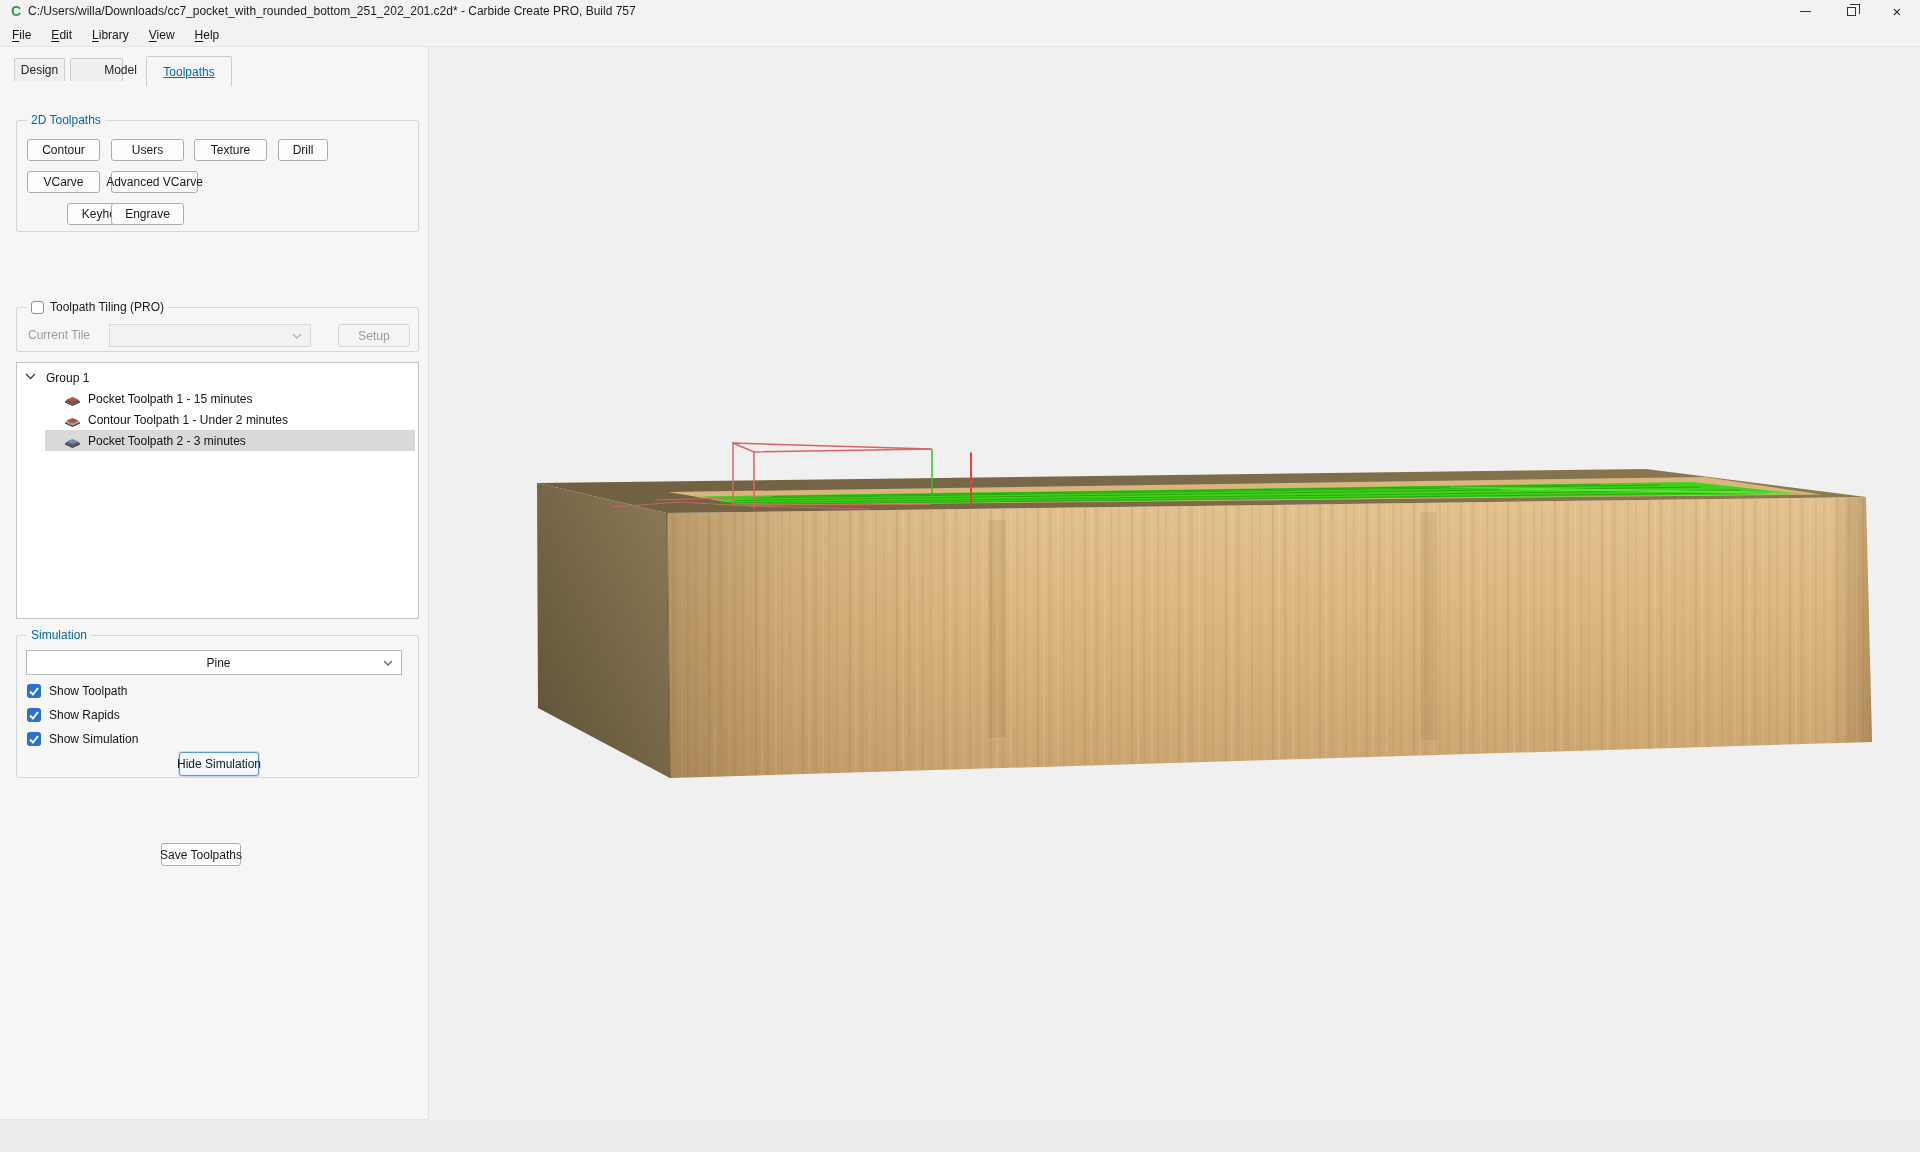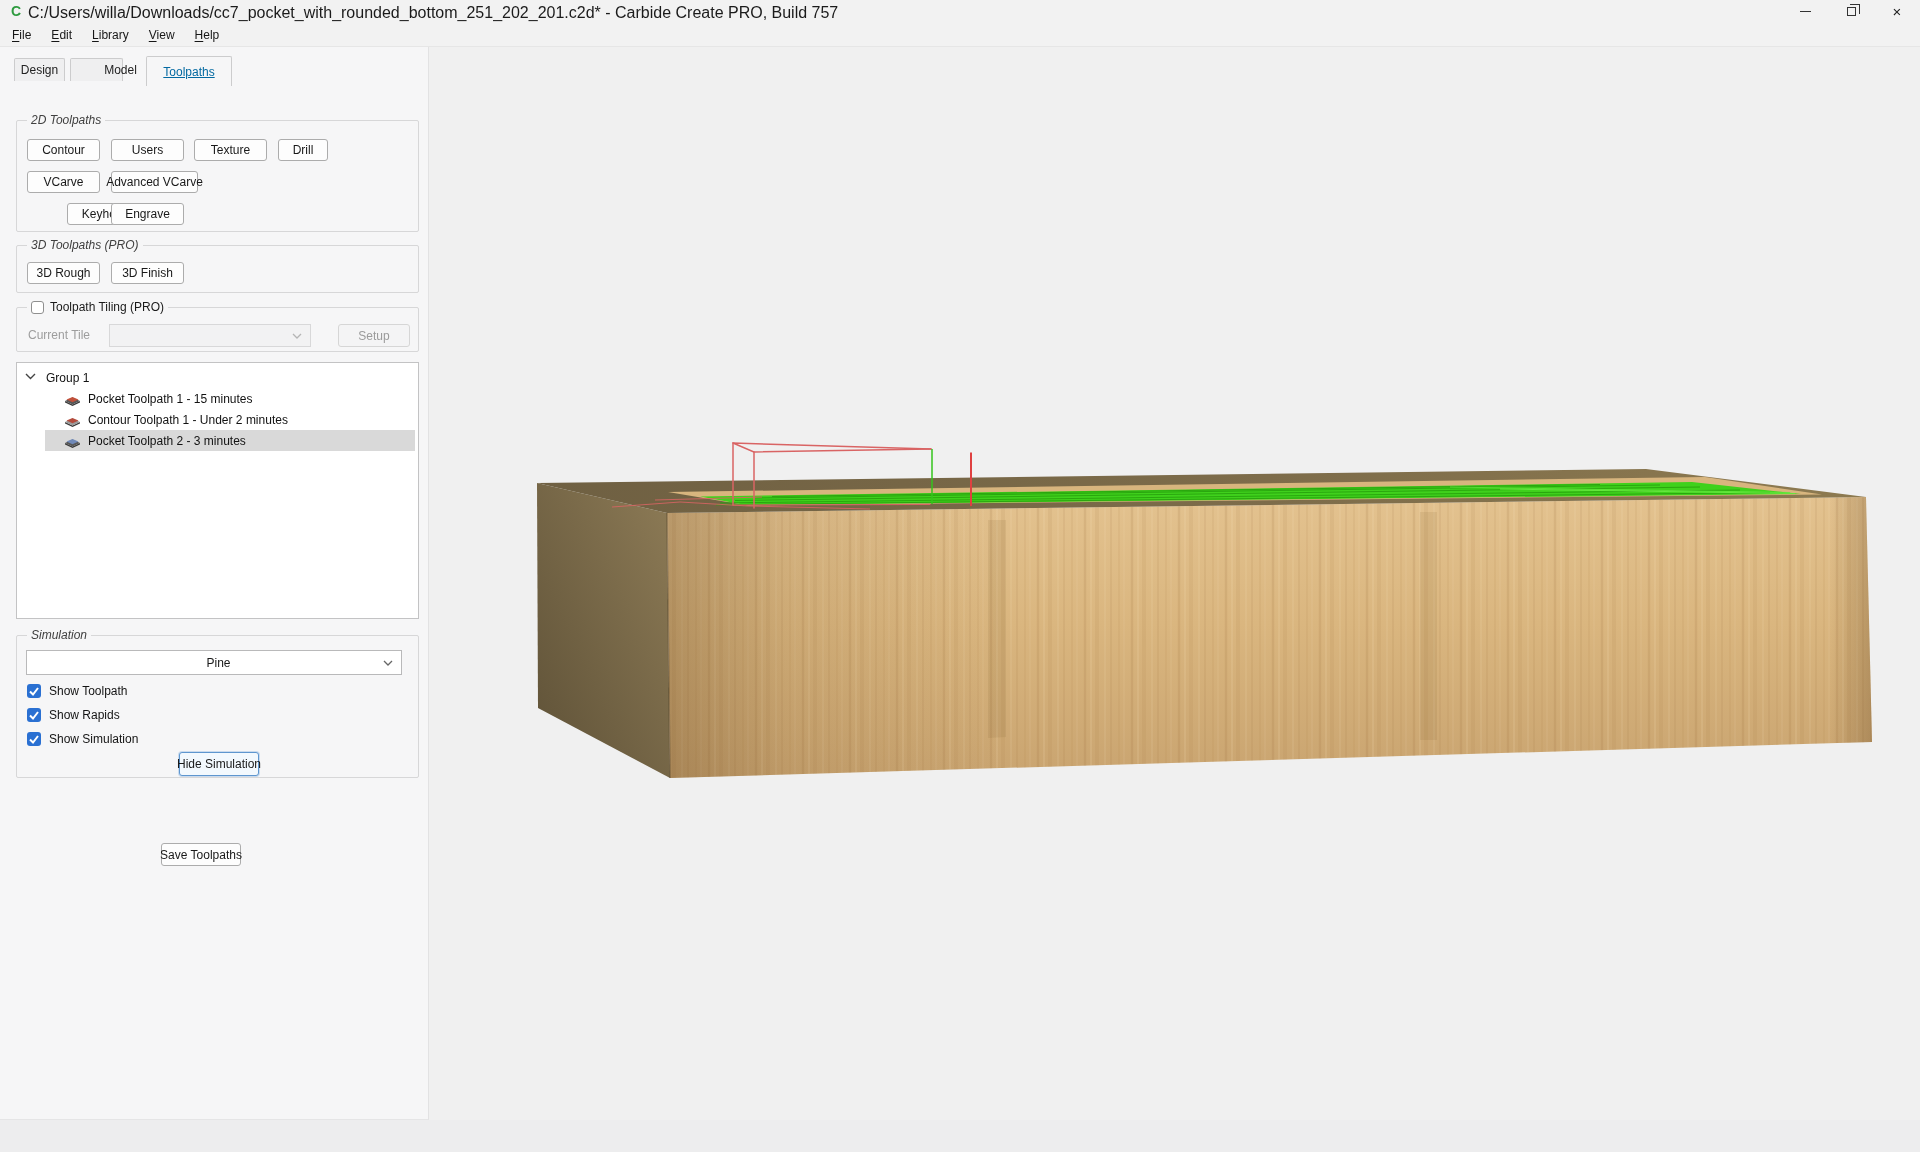--- a/index.html
+++ b/index.html
@@ -4,21 +4,21 @@
 <style>
   * { margin:0; padding:0; box-sizing:border-box; }
   html,body { width:1920px; height:1152px; overflow:hidden; background:#ededee;
               font-family:"Liberation Sans", sans-serif; font-size:12px; color:#1a1a1a; }
   #app { position:relative; width:1920px; height:1152px; }
 
   
   .titlebar { position:absolute; left:0; top:0; width:1920px; height:23px; background:#f2f2f2; z-index:5; }
   .app-icon { position:absolute; left:8px; top:3px; width:16px; height:16px; color:#2e9b3f;
               font-weight:bold; font-size:14px; line-height:16px; text-align:center; }
-  .title-text { position:absolute; left:28px; top:4px; font-size:16px; color:#1b1b1b; white-space:nowrap; }
+  .title-text { position:absolute; left:28px; top:4px; font-size:12px; color:#1b1b1b; white-space:nowrap; }
   .win-controls { position:absolute; right:0; top:0; height:23px; display:flex; z-index:6; }
   .win-btn { width:46px; height:23px; display:flex; align-items:center; justify-content:center; color:#333; }
   .glyph-min { width:11px; height:1px; background:#333; display:block; }
   .glyph-restore { position:relative; width:9px; height:9px; border:1px solid #333; display:block; }
   .glyph-restore::before { content:""; position:absolute; left:2px; top:-4px; width:9px; height:9px;
                            border:1px solid #333; border-left:none; border-bottom:none; }
   .glyph-close { font-size:15px; line-height:15px; color:#222; }
 
   
   .menubar { position:absolute; left:0; top:23px; width:1920px; height:24px; background:#f2f2f2;
@@ -35,21 +35,21 @@
   .panel { position:absolute; left:0; top:47px; width:429px; height:1073px; background:#f6f6f7;
            border-right:1px solid #e2e2e3; border-bottom:1px solid #e5e5e6; z-index:4; }
 
   .tab { position:absolute; display:flex; align-items:center; justify-content:center;
          border:1px solid #cccccd; border-bottom:none; border-radius:2px 2px 0 0; background:#efeff0; color:#222; }
   .tab-design { left:14px; top:11px; width:51px; height:23px; }
   .tab-model  { left:70px; top:11px; width:53px; height:23px;padding-left:48px; }
   .tab-toolpaths { left:146px; top:9px; width:86px; height:30px; background:#f6f6f7; color:#0369a1;text-decoration:underline; }
 
   .fieldset { position:absolute; border:1px solid #d7d7d8; border-radius:2px; }
-  .legend { position:absolute; top:-8px; left:10px; background:#f6f6f7; padding:0 4px; color:#404040; white-space:nowrap;font-style:italic; }
+  .legend { position:absolute; top:-8px; left:10px; background:#f6f6f7; padding:0 4px; color:#0369a1; white-space:nowrap; }
 
   .btn { position:absolute; display:flex; align-items:center; justify-content:center;
          background:#fdfdfd; border:1px solid #acacac; border-radius:3px; color:#191919; white-space:nowrap; }
   .btn.disabled { background:#f4f4f5; border-color:#d6d6d6; color:#9b9b9b; }
   .btn.focus-blue { border:1px solid #5e96cf; background:#f3f9fe; box-shadow:0 0 0 1px rgba(120,170,220,.35); }
 
   #fs-2d   { left:16px; top:73px;  width:403px; height:112px; }
   #fs-3d   { left:16px; top:198px; width:403px; height:48px; }
   #fs-tile { left:16px; top:260px; width:403px; height:45px; }
   #fs-sim  { left:16px; top:588px; width:403px; height:143px; }
@@ -199,25 +199,20 @@
       <div class="btn" style="left:10px;  top:18px; width:73px; height:22px;">Contour</div>
       <div class="btn" style="left:94px;  top:18px; width:73px; height:22px;">Users</div>
       <div class="btn" style="left:177px; top:18px; width:73px; height:22px;">Texture</div>
       <div class="btn" style="left:261px; top:18px; width:50px; height:22px;">Drill</div>
       <div class="btn" style="left:10px;  top:50px; width:73px; height:22px;">VCarve</div>
       <div class="btn" style="left:94px;  top:50px; width:87px; height:22px;">Advanced VCarve</div>
       <div class="btn" style="left:10px;  top:82px; width:73px; height:22px;margin-left:40px;">Keyhole</div>
       <div class="btn" style="left:94px;  top:82px; width:73px; height:22px;">Engrave</div>
     </div>
 
-    <div class="fieldset" id="fs-3d">
-      <span class="legend">3D Toolpaths (PRO)</span>
-      <div class="btn" style="left:10px; top:16px; width:73px; height:22px;">3D Rough</div>
-      <div class="btn" style="left:94px; top:16px; width:73px; height:22px;">3D Finish</div>
-    </div>
 
     <div class="fieldset" id="fs-tile">
       <span class="legend-check">
         <span class="checkbox unchecked"></span>
         <span>Toolpath Tiling (PRO)</span>
       </span>
       <span class="label-disabled" style="position:absolute; left:11px; top:20px;">Current Tile</span>
       <div class="combo disabled" style="left:92px; top:16px; width:202px; height:23px;">
         <span></span>
         <span class="chev">

